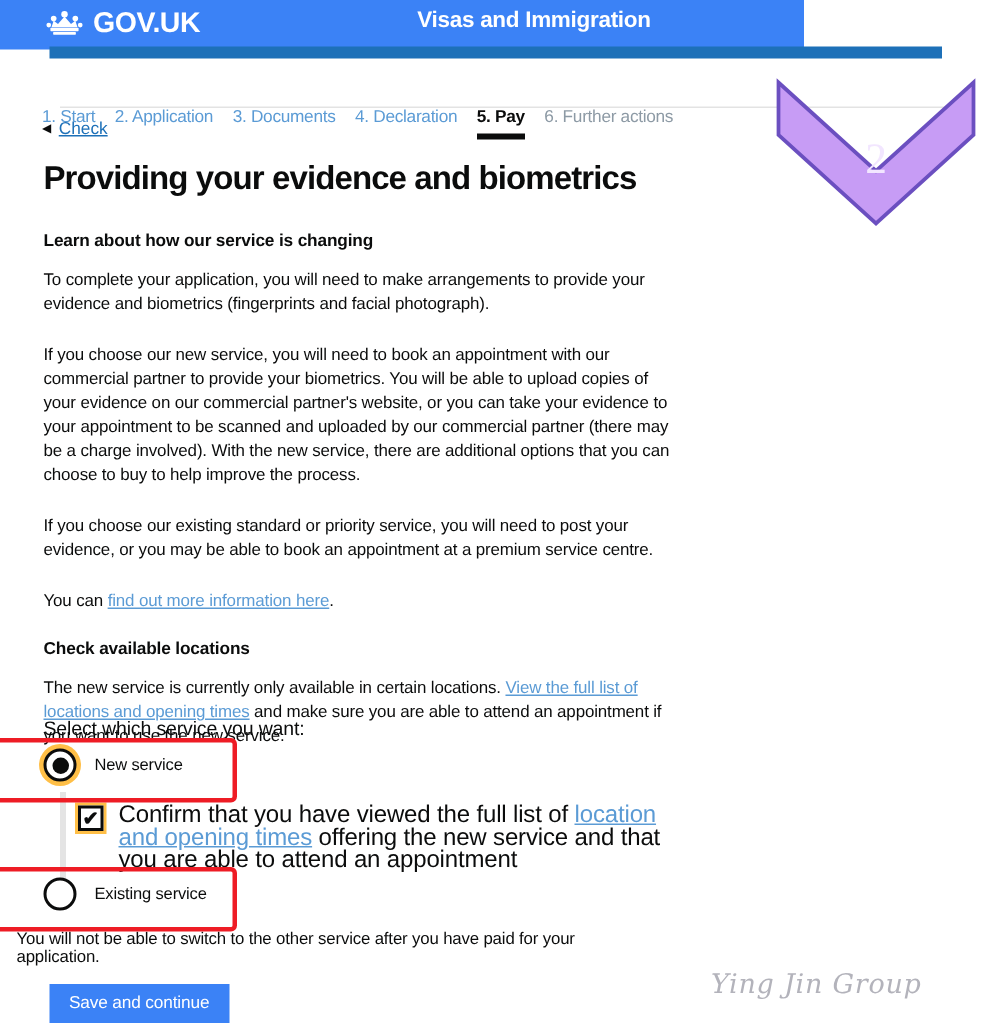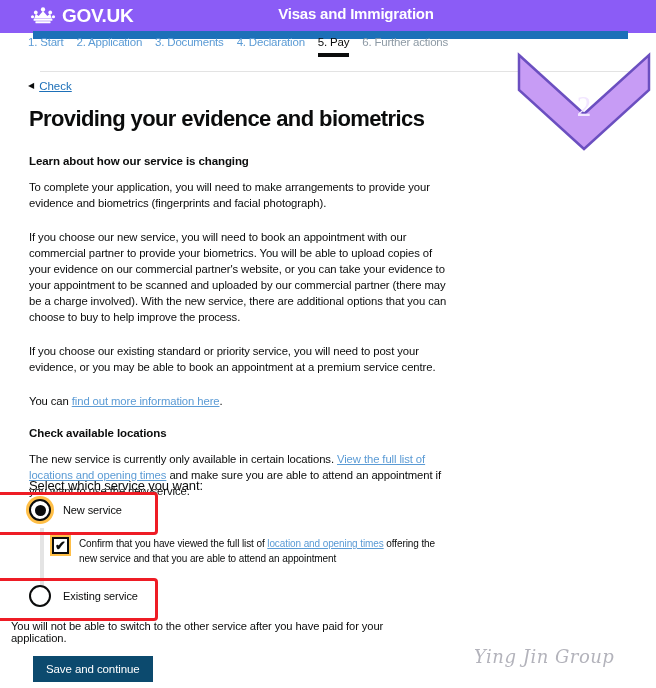--- a/index.html
+++ b/index.html
@@ -7,22 +7,22 @@
     width:656px;height:688px;
     background:#ffffff;
     font-family:"Liberation Sans", sans-serif;
     color:#0b0c0c;
     overflow:hidden;
     position:relative;
   }
 
   
   #gov-header{
-    position:absolute;left:0;top:0;width:656px;height:33px;
-    background:#8b5cf6;
+    position:absolute;left:0;top:0;width:536px;height:33px;
+    background:#3b82f6;
   }
   #gov-brand{
     position:absolute;left:30px;top:3px;
     display:flex;align-items:center;gap:6px;
     color:#ffffff;
   }
   #crown-icon{display:block;}
   #gov-wordmark{
     font-size:19px;font-weight:bold;color:#ffffff;
     letter-spacing:-0.3px;line-height:26px;
@@ -34,35 +34,36 @@
     letter-spacing:-0.2px;
     padding-left:28px;
   }
   #blue-bar{
     position:absolute;left:33px;top:31px;width:595px;height:8px;
     background:#1d70b8;
   }
 
   
   #step-nav{
-    position:absolute;left:28px;top:36px;
+    position:absolute;left:28px;top:52px;
     display:flex;align-items:flex-end;gap:13px;
     font-size:11.5px;
     white-space:nowrap;
   }
   .step{
     color:#8d9aa5;
     padding-bottom:5px;
     border-bottom:4px solid transparent;
     letter-spacing:-0.2px;
   }
   .step.link{color:#5b9bd5;}
   .step.active{
-    color:#0b0c0c;font-weight:normal;
+    color:#0b0c0c;font-weight:bold;
     border-bottom:4px solid #0b0c0c;
+    margin-top:20px;
   }
   #nav-rule{
     position:absolute;left:40px;top:71px;width:590px;height:1px;
     background:#e3e3e3;
   }
 
   
   #back-link{
     position:absolute;left:28px;top:80px;
     display:flex;align-items:center;gap:5px;
@@ -150,32 +151,32 @@
   }
   #checkbox-box{
     width:17px;height:17px;box-sizing:border-box;
     border:2px solid #0b0c0c;background:#ffffff;
     box-shadow:0 0 0 2px #ffbf47;
     flex:0 0 auto;margin-top:1px;
     display:flex;align-items:center;justify-content:center;
     font-size:13px;line-height:1;color:#0b0c0c;font-weight:bold;
   }
   #checkbox-label{
-    font-size:10px;line-height:15px;color:#0b0c0c;letter-spacing:-0.1px;
+    font-size:16px;line-height:15px;color:#0b0c0c;letter-spacing:-0.1px;
   }
 
   #switch-warning{
     position:absolute;left:11px;top:620px;width:420px;
     font-size:11.2px;color:#0b0c0c;letter-spacing:-0.1px;
   }
 
   
   #save-button{
     position:absolute;left:33px;top:656px;
-    background:#0c4a6e;color:#ffffff;
+    background:#3b82f6;color:#ffffff;
     border:none;
     font-family:"Liberation Sans", sans-serif;
     font-size:11.5px;
     padding:7px 13px;
     cursor:pointer;
     letter-spacing:-0.1px;
   }
 
   
   #chevron-annotation{

